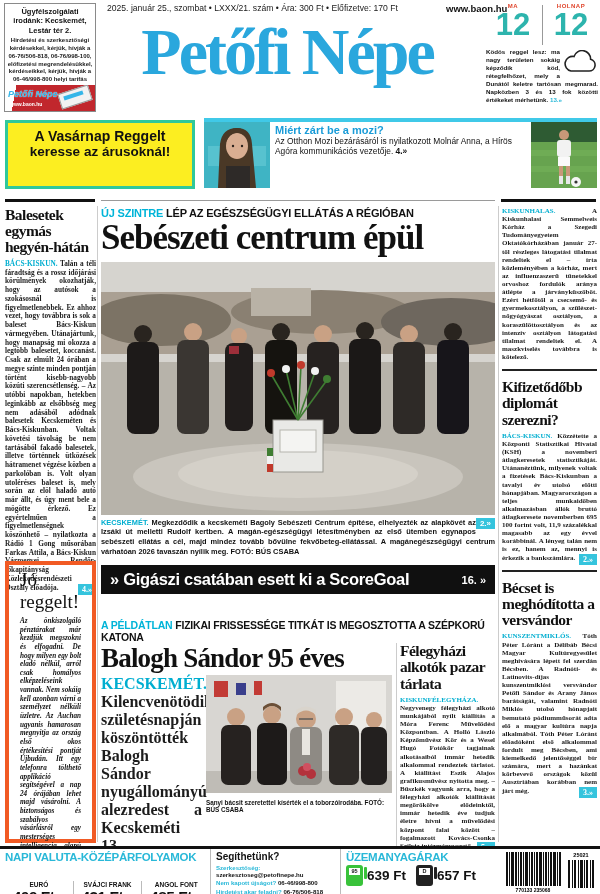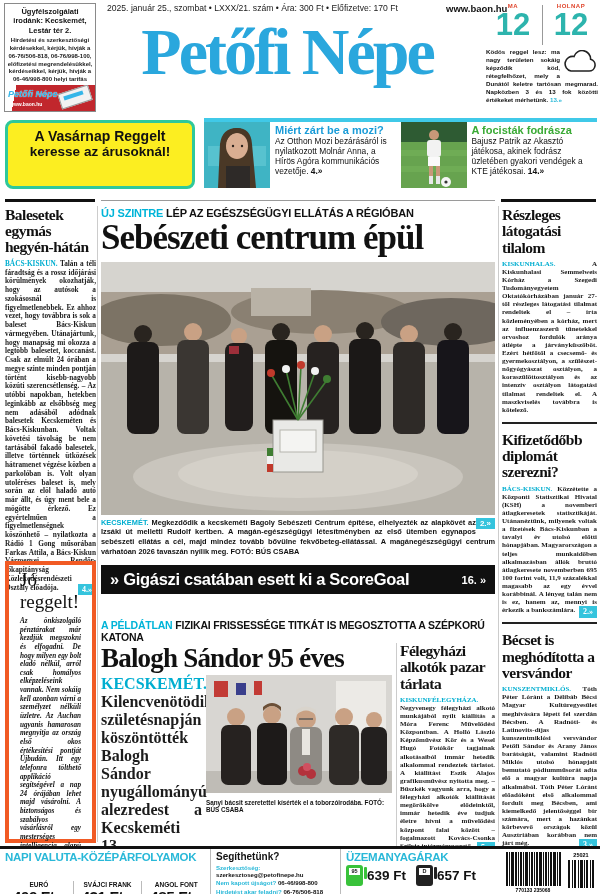--- a/index.html
+++ b/index.html
@@ -27,21 +27,21 @@
   .w-cell{width:54px;text-align:center;}
   .w-label{font-size:6px;font-weight:bold;color:#e0452c;letter-spacing:.5px;}
   .w-temp{font-size:31px;font-weight:bold;color:#2db4ad;line-height:1;}
   .w-sep{width:1px;background:#999;height:40px;margin-top:2px;}
   .w-text{font-size:6.2px;font-weight:bold;line-height:1.3;margin-top:3px;text-align:justify;}
   .w-cloud{float:right;margin:2px 0 1px 2px;}
   .w-page{color:#29b8d8;font-weight:bold;}
 
   
   .promo-box{position:absolute;left:5px;top:120px;width:184px;height:58px;background:#fcee21;
-             border:3px solid #2fc89b;border-radius:8px;text-align:center;padding-top:5px;}
+             border:3px solid #2fc89b;border-radius:0;text-align:center;padding-top:5px;}
   .promo-l1{font-size:14px;font-weight:bold;}
   .promo-l2{font-size:19px;font-weight:bold;color:#e8112d;letter-spacing:-.5px;line-height:1.05;}
   .promo-l3{font-size:13.5px;font-weight:bold;}
 
   .teasers{position:absolute;left:204px;top:118px;width:393px;height:72px;border-top:4px solid #40c9e8;
            box-sizing:border-box;display:flex;background:#fff;}
   .teaser-photo{width:66px;height:66px;flex:none;}
   .teaser-body{flex:1;padding:2px 5px 0 5px;}
   .teaser-title{font-size:11px;font-weight:bold;line-height:1.1;}
   .teaser-title.blue{color:#1a9cd8;}
@@ -212,27 +212,20 @@
       <circle cx="33" cy="13" r="5" fill="#c89878"></circle>
       <rect x="26" y="18" width="14" height="17" rx="3" fill="#f2f2f2"></rect>
       <rect x="27" y="35" width="12" height="9" fill="#fafafa"></rect>
       <rect x="28" y="44" width="4" height="12" fill="#c89878"></rect>
       <rect x="35" y="44" width="4" height="12" fill="#c89878"></rect>
       <rect x="28" y="54" width="4" height="8" fill="#e8e8e8"></rect>
       <rect x="35" y="54" width="4" height="8" fill="#e8e8e8"></rect>
       <circle cx="45" cy="60" r="5" fill="#f5f5f5"></circle>
         <circle cx="45" cy="60" r="1.6" fill="#333"></circle>
     </svg>
-    <div class="teaser-body">
-      <div class="teaser-title green">A focisták fodrásza</div>
-      <div class="teaser-text">
-        <span>Bajusz Patrik az Akasztó játékosa, akinek fodrász üzletében gyakori vendégek a KTE játékosai.</span>
-        <span class="teaser-page">14.»</span>
-      </div>
-    </div>
   </div>
 
   <div class="div-l"></div>
   <div class="div-m"></div>
   <div class="div-r"></div>
   <div class="vrule1"></div>
   <div class="vrule2"></div>
 
   <div class="col-left">
     <h2>Balesetek egymás hegyén-hátán</h2>
@@ -317,21 +310,20 @@
     </div>
 
     <div class="sport-strip">
       <span class="sport-text">» Gigászi csatában esett ki a ScoreGoal</span>
       <span class="sport-page">16. »</span>
     </div>
   </div>
 
   <div class="col-right">
     <div>
-      <h3>Részleges látogatási tilalom</h3>
       <div class="art-body">
         <span class="loc">KISKUNHALAS.</span>
         <span>A Kiskunhalasi Semmelweis Kórház a Szegedi Tudományegyetem Oktatókórházában január 27-től részleges látogatási tilalmat rendeltek el – írta közleményében a kórház, mert az influenzaszerű tünetekkel orvoshoz fordulók aránya átlépte a járványküszöböt. Ezért hétfőtől a csecsemő- és gyermekosztályon, a szülészet-nőgyógyászat osztályon, a koraszülöttosztályon és az intenzív osztályon látogatási tilalmat rendeltek el. A maszkviselés továbbra is kötelező.</span>
       </div>
     </div>
     <hr class="r-div">
     <div>
       <h3>Kifizetődőbb diplomát szerezni?</h3>
       <div class="art-body">
         <span class="loc">BÁCS-KISKUN.</span>

